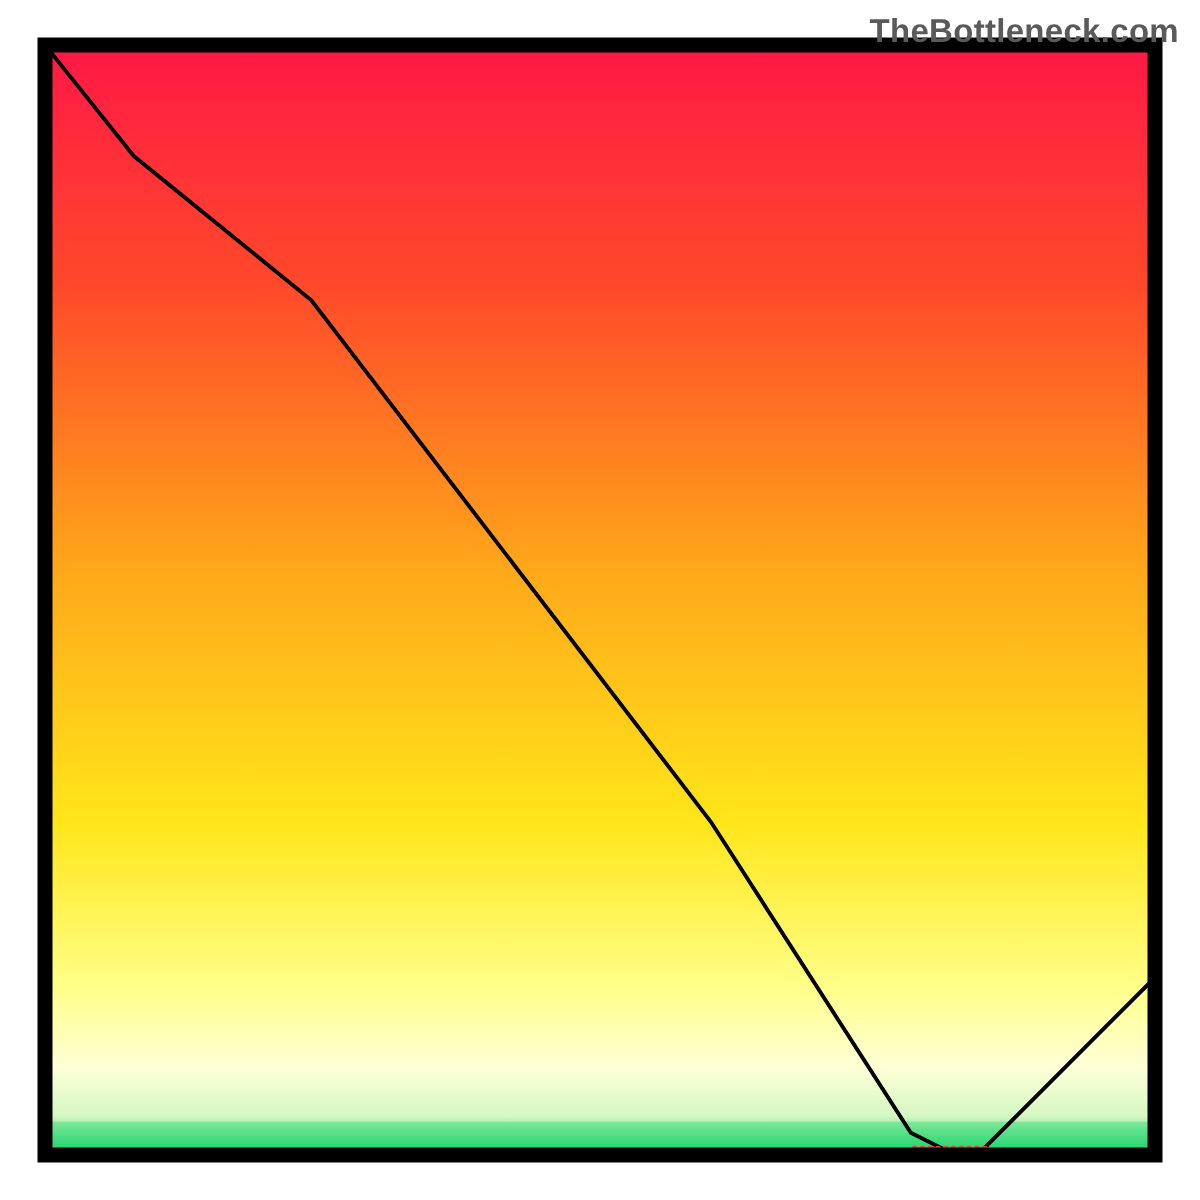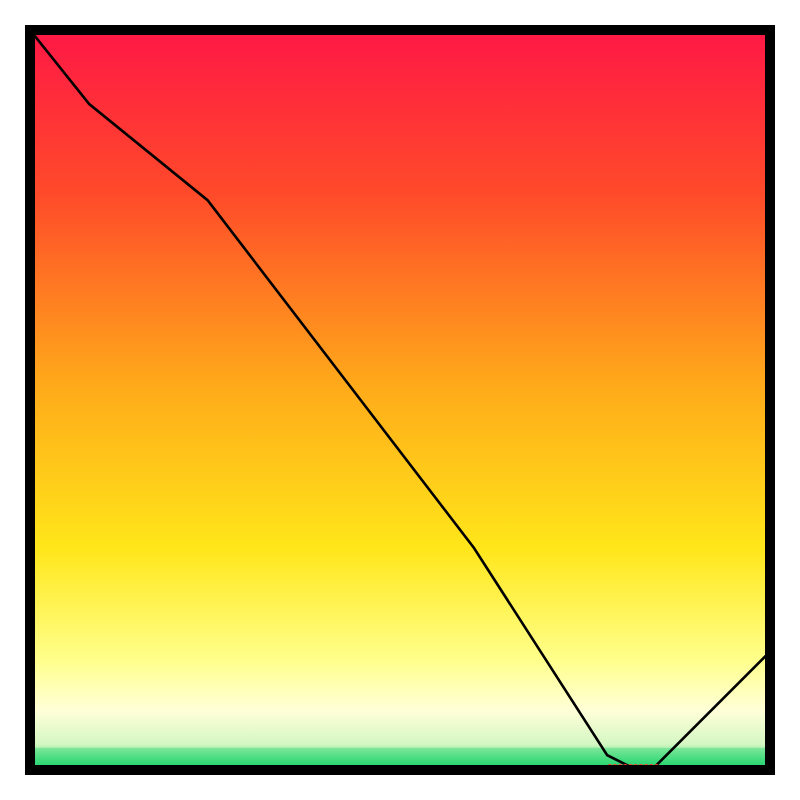--- a/index.html
+++ b/index.html
@@ -26,20 +26,21 @@
     letter-spacing: 0.2px;
   }
   svg {
     display: block;
   }
 </style>
 </head>
 <body>
 
 <div class="wrap">
+  <div class="watermark">TheBottleneck.com</div>
 
   <svg id="chart-svg" width="800" height="800">
     <defs>
       <linearGradient id="bg-grad" x1="0" y1="0" x2="0" y2="1">
           <stop offset="0%" stop-color="#ff1846"></stop>
           <stop offset="22%" stop-color="#ff4a2a"></stop>
           <stop offset="48%" stop-color="#ffaa1a"></stop>
           <stop offset="70%" stop-color="#ffe61a"></stop>
           <stop offset="85%" stop-color="#ffff8a"></stop>
           <stop offset="92%" stop-color="#ffffd8"></stop>

